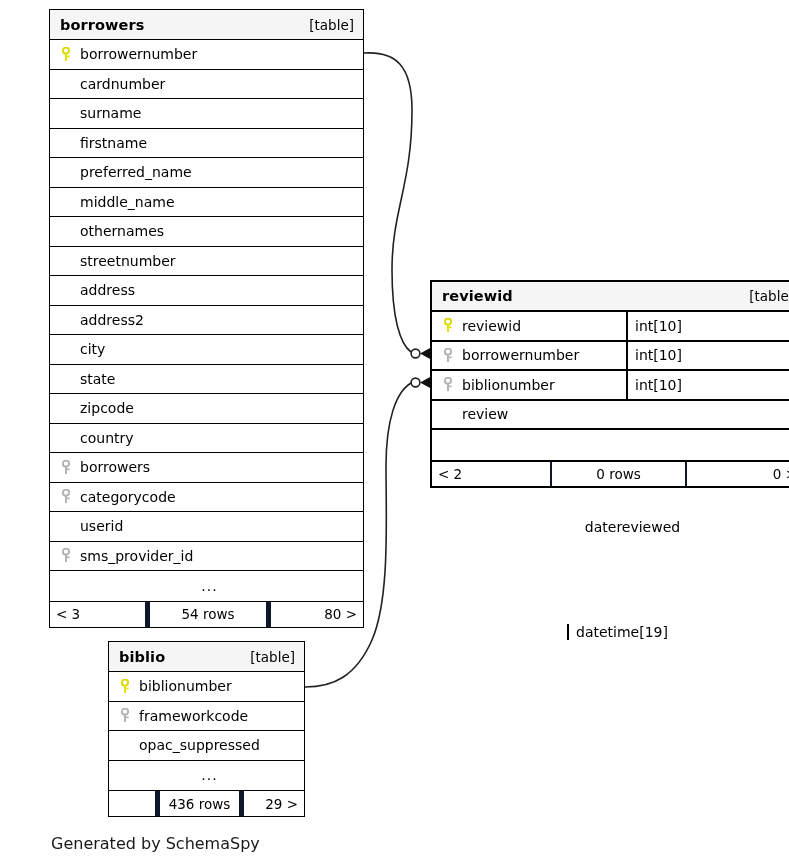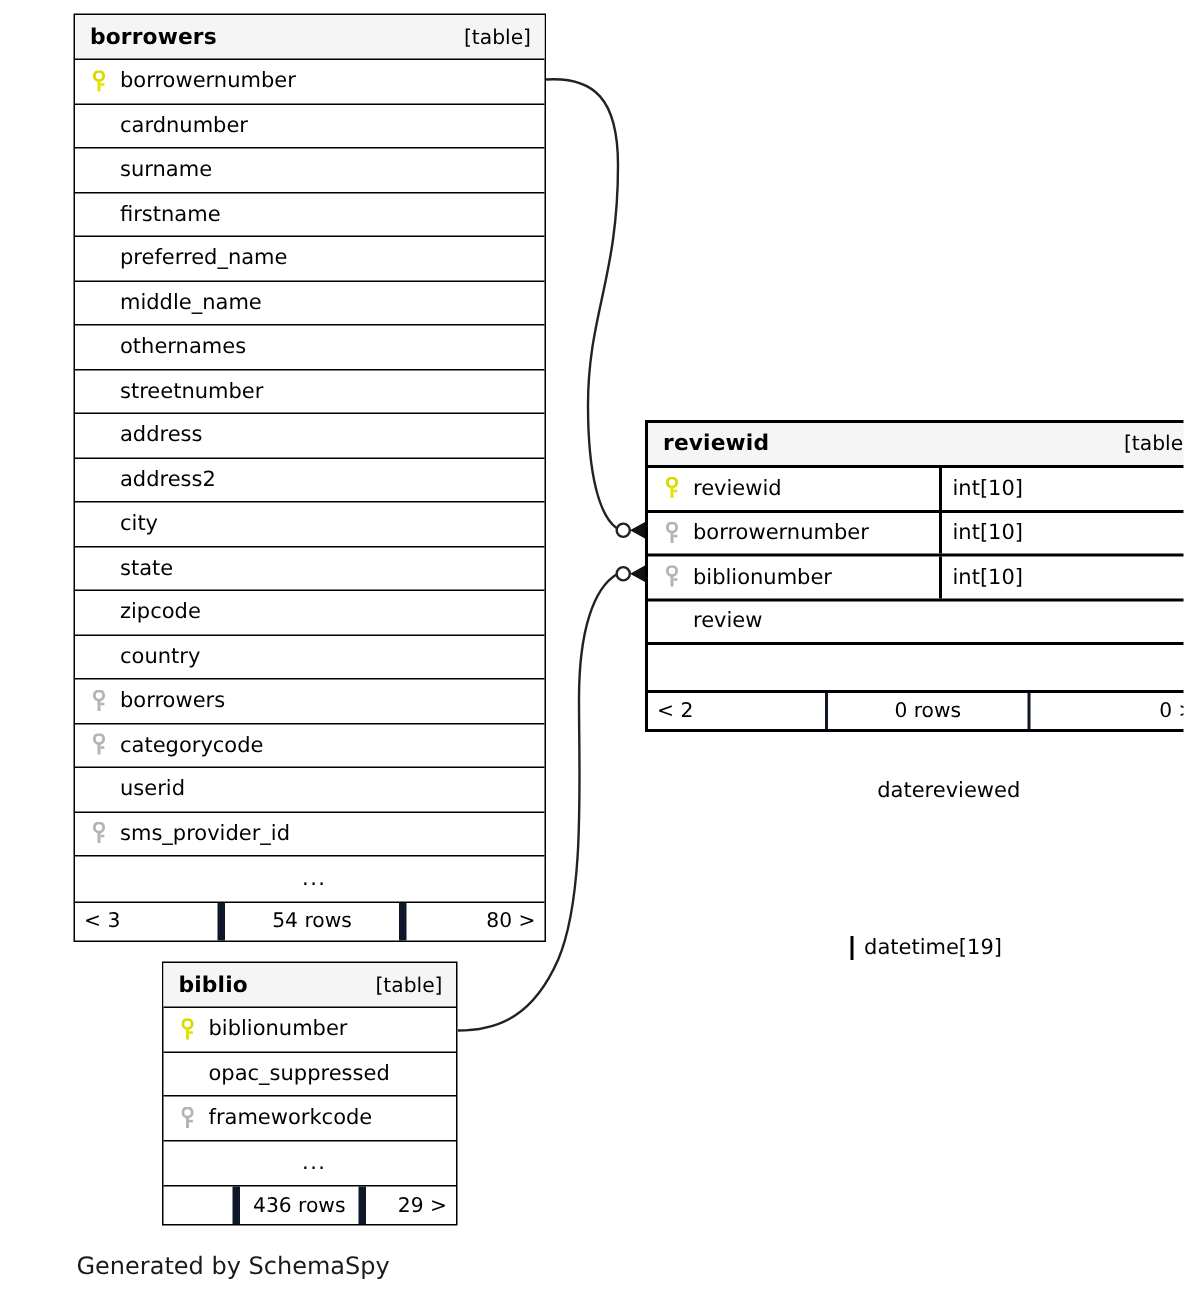--- a/index.html
+++ b/index.html
@@ -439,35 +439,35 @@
                 <rect x="3" y="6" width="2" height="8" fill="#e3e300"></rect>
                 <rect x="5" y="8.5" width="2.6" height="1.7" fill="#e3e300"></rect>
               </svg>
           </span>
           <span>biblionumber</span>
         </div>
       </div>
 
       <div class="row">
         <div class="cname">
+          <span class="keybox">
+            <svg width="11" height="15" viewBox="0 0 11 15">
+                <circle cx="4" cy="3.6" r="3.1" fill="none" stroke="#b4b4b4" stroke-width="1.9"></circle>
+                <rect x="3" y="6" width="2" height="8" fill="#b4b4b4"></rect>
+                <rect x="5" y="8.5" width="2.6" height="1.7" fill="#b4b4b4"></rect>
+              </svg>
+          </span>
+          <span>frameworkcode</span>
+        </div>
+      </div>
+
+      <div class="row">
+        <div class="cname">
           <span class="keybox"></span>
           <span>opac_suppressed</span>
-        </div>
-      </div>
-
-      <div class="row">
-        <div class="cname">
-          <span class="keybox">
-            <svg width="11" height="15" viewBox="0 0 11 15">
-                <circle cx="4" cy="3.6" r="3.1" fill="none" stroke="#b4b4b4" stroke-width="1.9"></circle>
-                <rect x="3" y="6" width="2" height="8" fill="#b4b4b4"></rect>
-                <rect x="5" y="8.5" width="2.6" height="1.7" fill="#b4b4b4"></rect>
-              </svg>
-          </span>
-          <span>frameworkcode</span>
         </div>
       </div>
 
       <div class="row ellipsis-row">
         <div class="cname">...</div>
       </div>
 
     </div>
     <div class="foot">
       <div class="fc left"></div>

